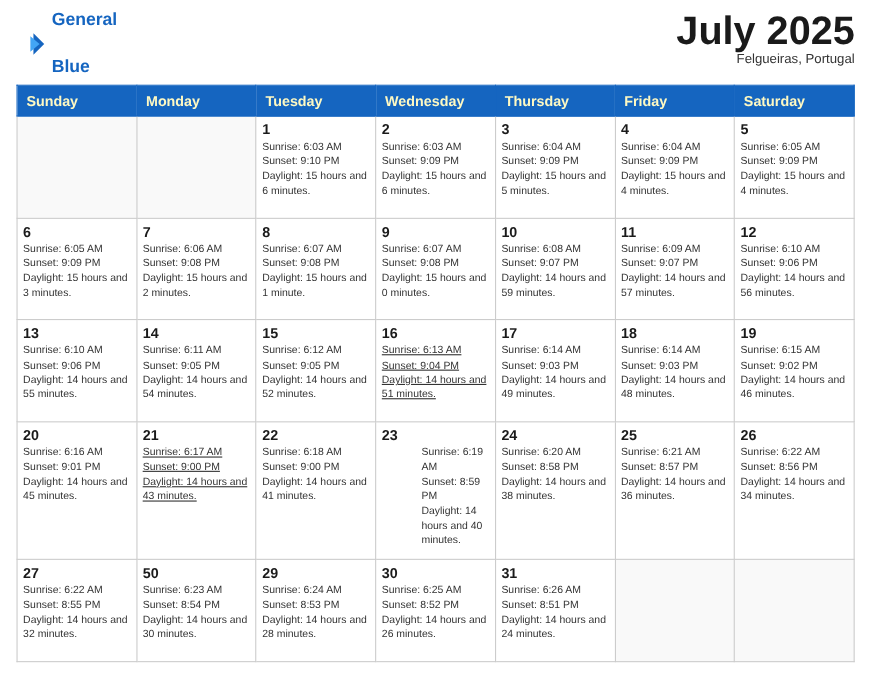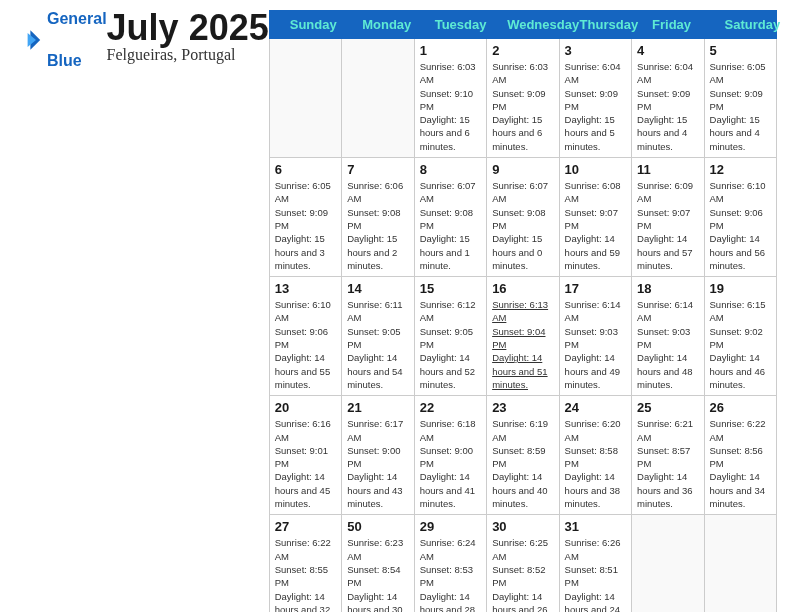--- a/index.html
+++ b/index.html
@@ -8,62 +8,63 @@
       background: #fff;
       width: 792px;
       height: 612px;
       overflow: hidden;
     }
     .page {
       width: 792px;
       height: 612px;
       padding: 10px 15px;
       display: flex;
+      flex-direction: column;
     }
     .header {
       display: flex;
       justify-content: space-between;
       align-items: flex-start;
       margin-bottom: 8px;
     }
     .logo {
       display: flex;
       align-items: center;
       gap: 4px;
     }
     .logo-icon {
       width: 28px;
       height: 28px;
     }
     .title-block {
+      text-align: right;
     }
     .month-title {
       font-size: 36px;
       font-weight: bold;
       color: #1a1a1a;
       line-height: 1;
     }
     .location {
-      font-size: 16px;
+      font-size: 12px;
       color: #333;
-      font-family: Liberation Serif, serif;
     }
     .calendar {
       flex: 1;
       border: 1px solid #ccc;
       border-collapse: collapse;
       width: 100%;
       table-layout: fixed;
     }
     .calendar thead th {
       background: #1565c0;
-      color: #5eead4;
+      color: #fef9c3;
       font-size: 13px;
       font-weight: bold;
-      padding: 6px 20px;
+      padding: 6px 8px;
       text-align: left;
       border: 1px solid #1565c0;
     }
     .calendar tbody td {
       border: 1px solid #ccc;
       vertical-align: top;
       padding: 4px 5px;
       font-size: 10px;
       color: #333;
       height: 88px;
@@ -244,33 +245,33 @@
         </tr>
         <tr>
           <td>
             <span class="day-num">20</span>
             <div class="day-info" style="white-space: pre-line;">Sunrise: 6:16 AM
 Sunset: 9:01 PM
 Daylight: 14 hours and 45 minutes.</div>
           </td>
           <td>
             <span class="day-num">21</span>
-            <div class="day-info" style="white-space: pre-line;">Sunrise: 6:17 AM
+            <div class="day-info" style="white-space: pre-line; text-decoration: underline;">Sunrise: 6:17 AM
 Sunset: 9:00 PM
 Daylight: 14 hours and 43 minutes.</div>
           </td>
           <td>
             <span class="day-num">22</span>
             <div class="day-info" style="white-space: pre-line;">Sunrise: 6:18 AM
 Sunset: 9:00 PM
 Daylight: 14 hours and 41 minutes.</div>
           </td>
           <td>
             <span class="day-num">23</span>
-            <div class="day-info" style="white-space: pre-line;">Sunrise: 6:19 AM
+            <div class="day-info" style="white-space: pre-line; margin-left: 36px;">Sunrise: 6:19 AM
 Sunset: 8:59 PM
 Daylight: 14 hours and 40 minutes.</div>
           </td>
           <td>
             <span class="day-num">24</span>
             <div class="day-info" style="white-space: pre-line;">Sunrise: 6:20 AM
 Sunset: 8:58 PM
 Daylight: 14 hours and 38 minutes.</div>
           </td>
           <td>

